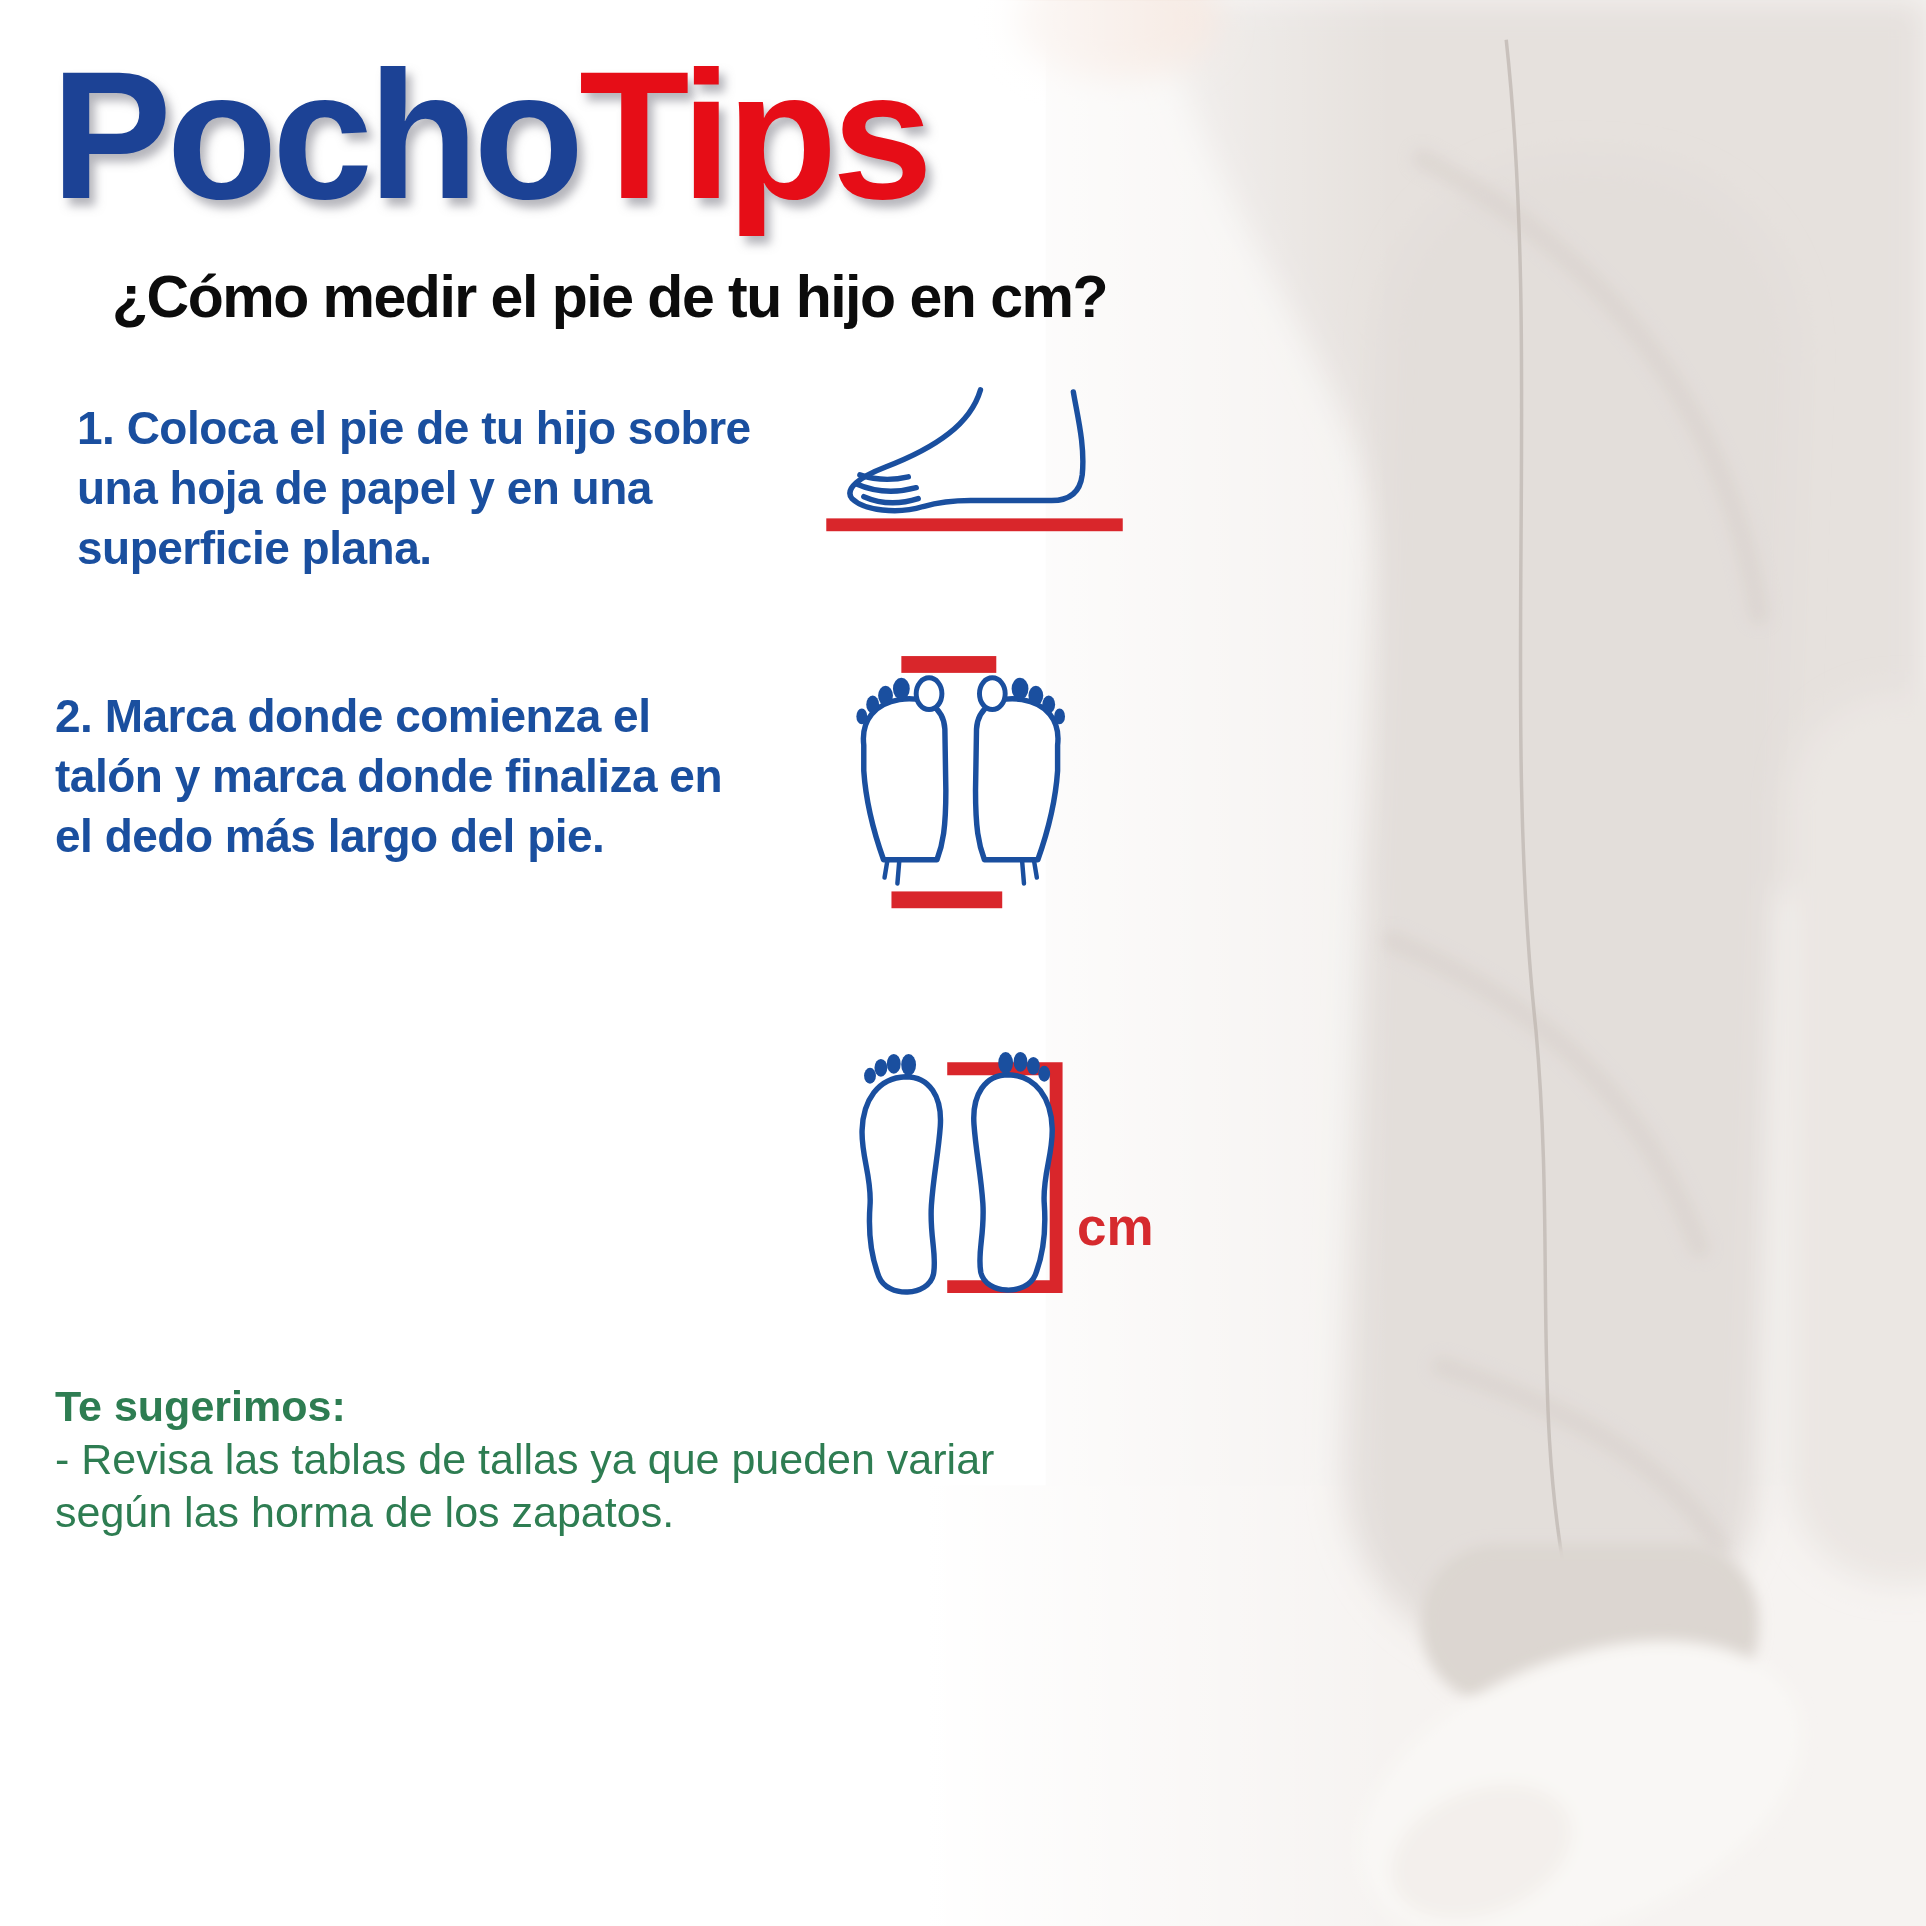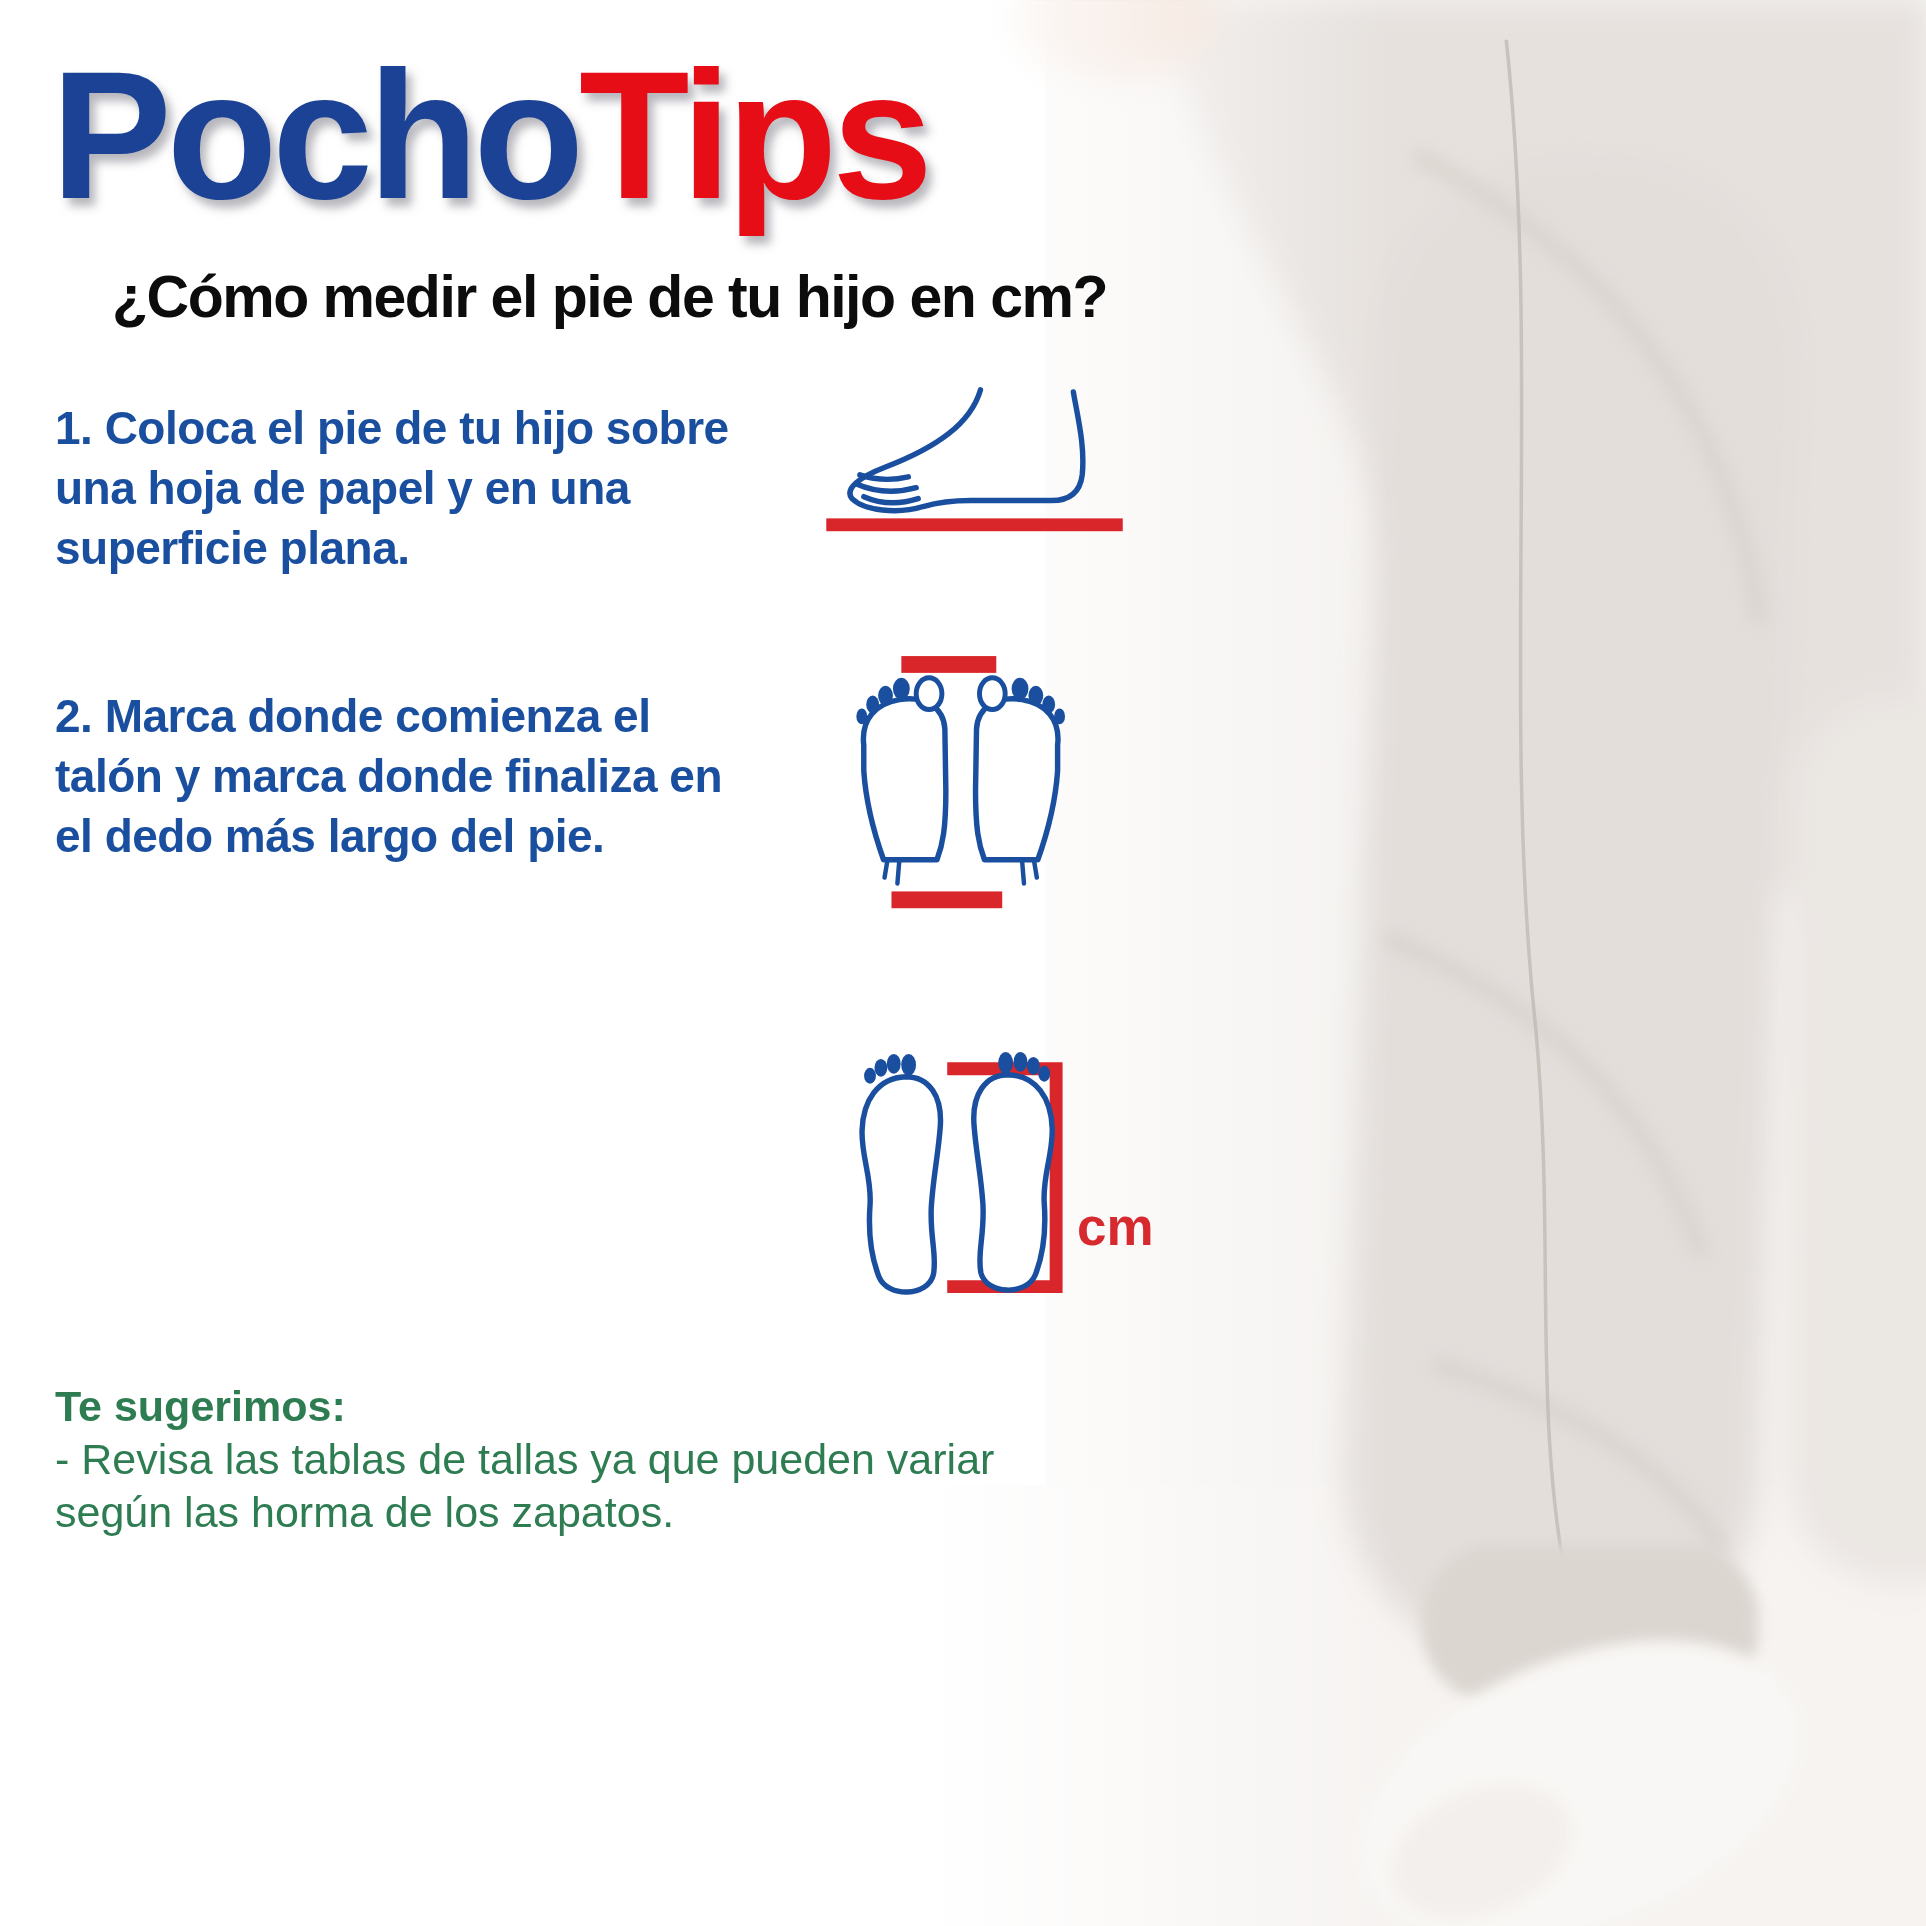--- a/index.html
+++ b/index.html
@@ -25,21 +25,21 @@
     font-size:59px;font-weight:700;letter-spacing:-1.5px;color:#0c0c0c;
     white-space:nowrap;
     text-align:center;
   }
 
   .step-text{
     position:absolute;left:55px;
     font-size:46px;font-weight:700;line-height:60px;color:#1a4f9f;
     white-space:pre-line;letter-spacing:-0.5px;
   }
-  .step-1-text{top:398px;width:822px;}
+  .step-1-text{top:398px;width:822px;margin-left:22px;}
   .step-2-text{top:677px;width:871px;margin-top:9px;}
   .step-3-text{top:982px;width:822px;}
 
   .step-icon{position:absolute;}
   .icon-foot-side{left:820px;top:382px;width:312px;height:168px;}
   .icon-feet-top{left:844px;top:642px;width:267px;height:307px;}
   .icon-feet-soles{left:846px;top:1049px;width:248px;height:297px;}
 
   .cm-label{
     position:absolute;left:1077px;top:1156px;

